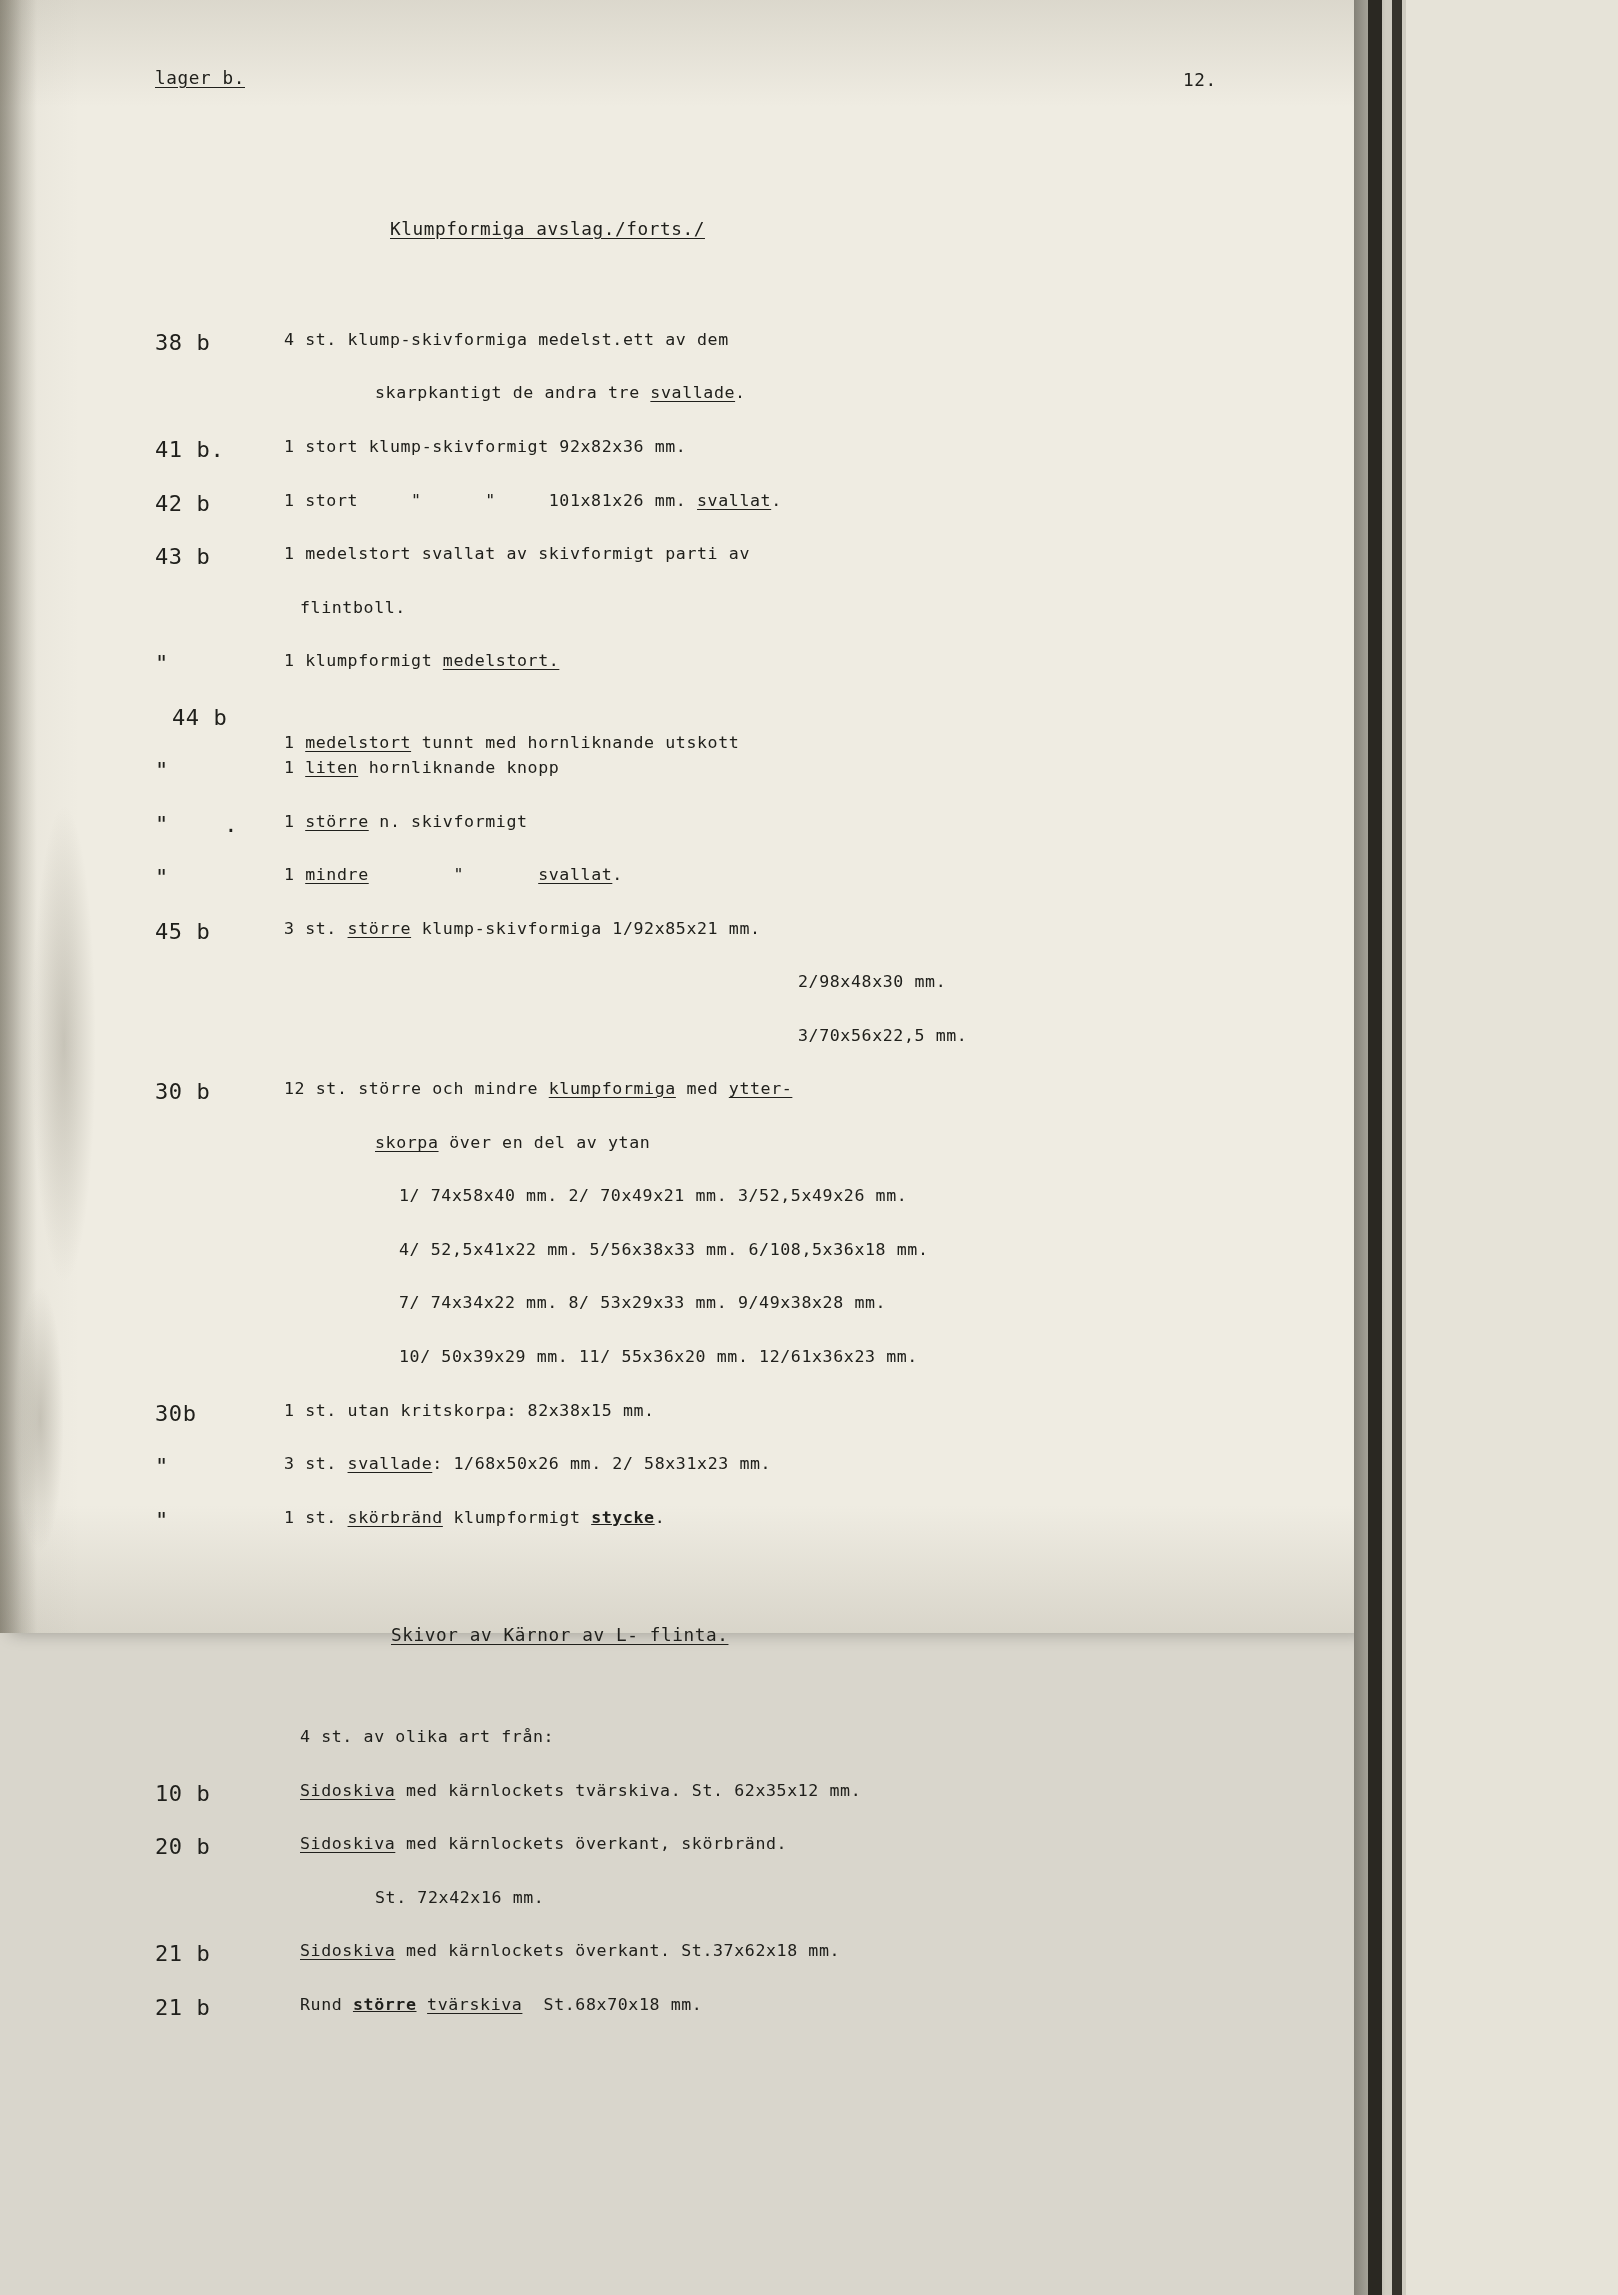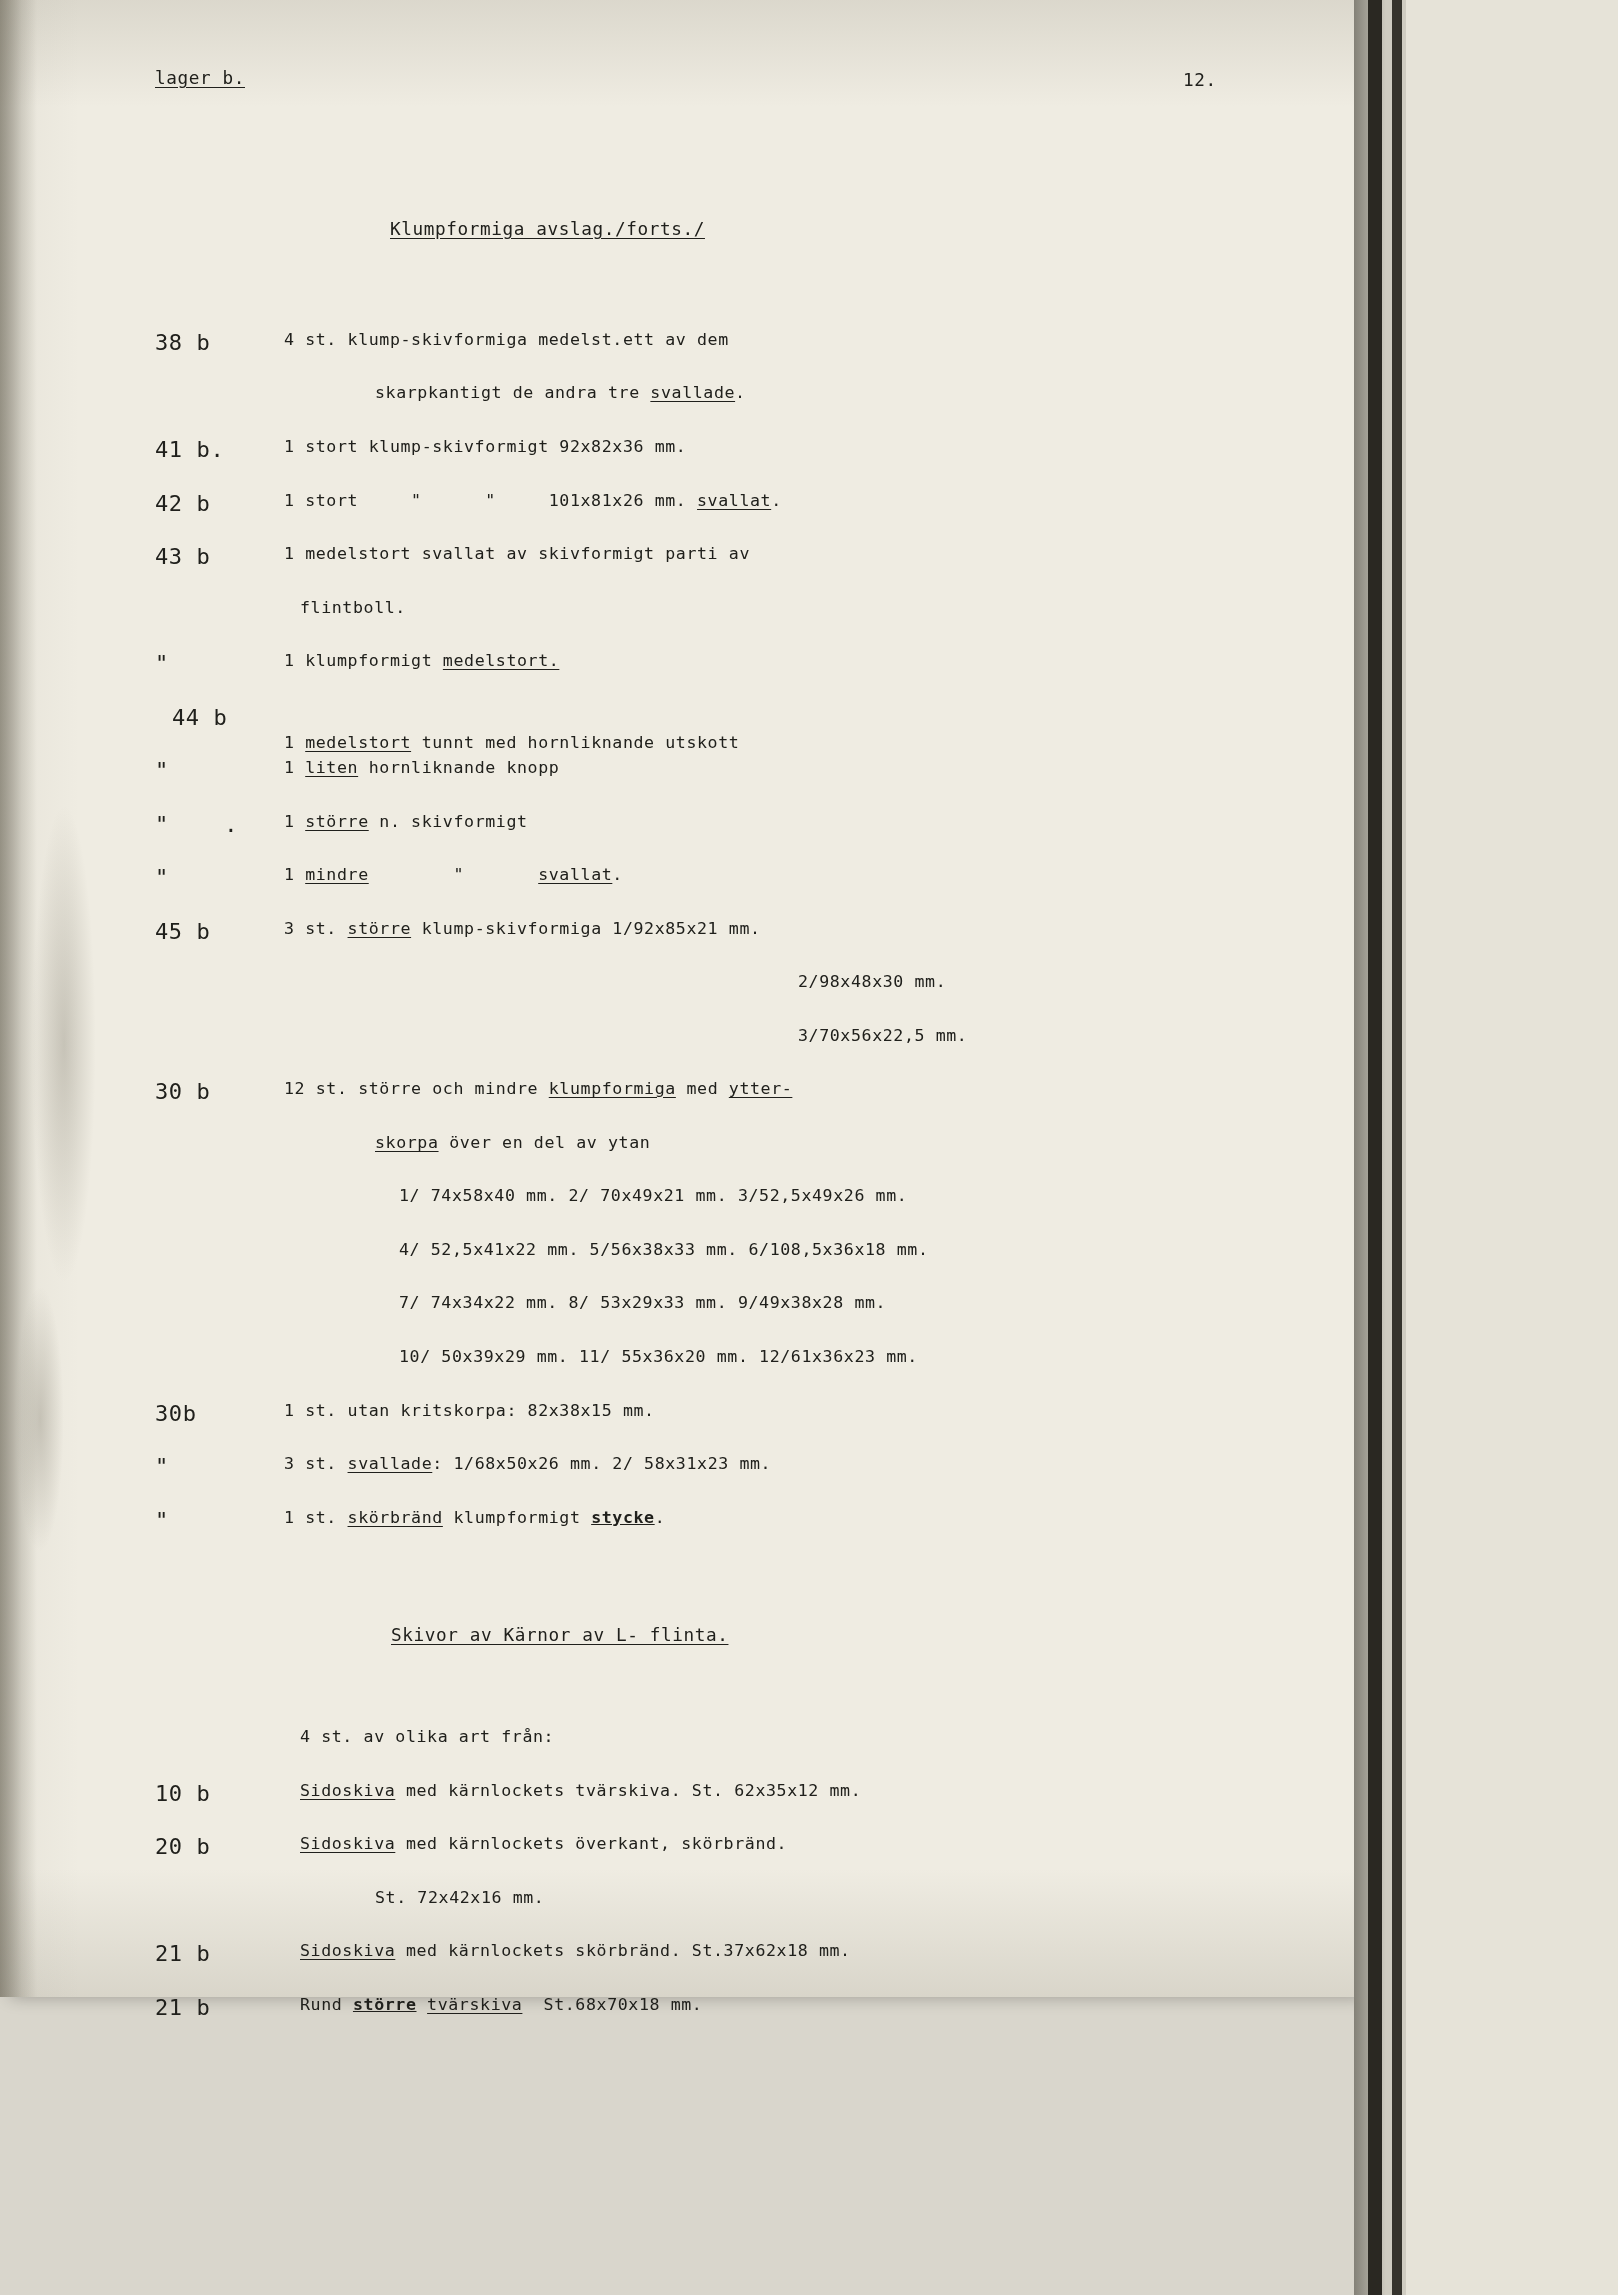--- a/index.html
+++ b/index.html
@@ -14,21 +14,21 @@
     background: #d9d6cc;
     overflow: hidden;
     font-family: "DejaVu Sans Mono", monospace;
   }
   
   .sheet {
     position: absolute;
     left: 0;
     top: 0;
     width: 1354px;
-    height: 1997px;
+    height: 1633px;
     background: #efece2;
     box-shadow: 9.6px 0 16px rgba(0,0,0,0.28);
   }
   .sheet-grain {
     position: absolute;
     inset: 0;
     background:
       linear-gradient(90deg, rgba(120,115,100,0.35) 0px, rgba(120,115,100,0.05) 21.4px, rgba(255,255,255,0) 80px),
       linear-gradient(180deg, rgba(160,155,140,0.25) 0px, rgba(255,255,255,0) 107px),
       linear-gradient(0deg, rgba(150,145,130,0.25) 0px, rgba(255,255,255,0) 128px);
@@ -174,21 +174,21 @@
         <div class="row typed" style="top: 1510px;"><div class="marker typed" style="top: 0px;">"</div><div class="body typed " style="top: 0px;"><span>1 st. </span><span class="u">skörbränd</span><span> klumpformigt </span><span class="bold">stycke</span><span>.</span></div></div>
       </div>
 
     <div class="typed section-title2"><span class="u">Skivor av Kärnor av L- flinta.</span></div>
 
     <div id="rows2-container">
         <div class="row typed" style="top: 1729px;"><div class="marker typed" style="top: 0px;"></div><div class="body typed indent2" style="top: 0px;"><span>4 st. av olika art från:</span></div></div>
         <div class="row typed" style="top: 1783px;"><div class="marker typed" style="top: 0px;">10 b</div><div class="body typed indent2" style="top: 0px;"><span class="u">Sidoskiva</span><span> med kärnlockets tvärskiva. St. 62x35x12 mm.</span></div></div>
         <div class="row typed" style="top: 1836px;"><div class="marker typed" style="top: 0px;">20 b</div><div class="body typed indent2" style="top: 0px;"><span class="u">Sidoskiva</span><span> med kärnlockets överkant, skörbränd.</span></div></div>
         <div class="row typed" style="top: 1890px;"><div class="marker typed" style="top: 0px;"></div><div class="body typed indent1" style="top: 0px;"><span>St. 72x42x16 mm.</span></div></div>
-        <div class="row typed" style="top: 1943px;"><div class="marker typed" style="top: 0px;">21 b</div><div class="body typed indent2" style="top: 0px;"><span class="u">Sidoskiva</span><span> med kärnlockets skörbränd. St.37x62x18 mm.</span></div></div>
+        <div class="row typed" style="top: 1943px;"><div class="marker typed" style="top: 0px;">21 b</div><div class="body typed indent2" style="top: 0px;"><span class="u">Sidoskiva</span><span> med kärnlockets överkant. St.37x62x18 mm.</span></div></div>
         <div class="row typed" style="top: 1997px;"><div class="marker typed" style="top: 0px;">21 b</div><div class="body typed indent2" style="top: 0px;"><span>Rund </span><span class="bold">större</span><span> </span><span class="u">tvärskiva</span><span>  St.68x70x18 mm.</span></div></div>
       </div>
   </div>
 
   <div class="gutter"></div>
   <div class="gutter-shadow"></div>
   <div class="black-band b1"></div>
   <div class="black-band b2"></div>
   <div class="gutter-panel">
     

